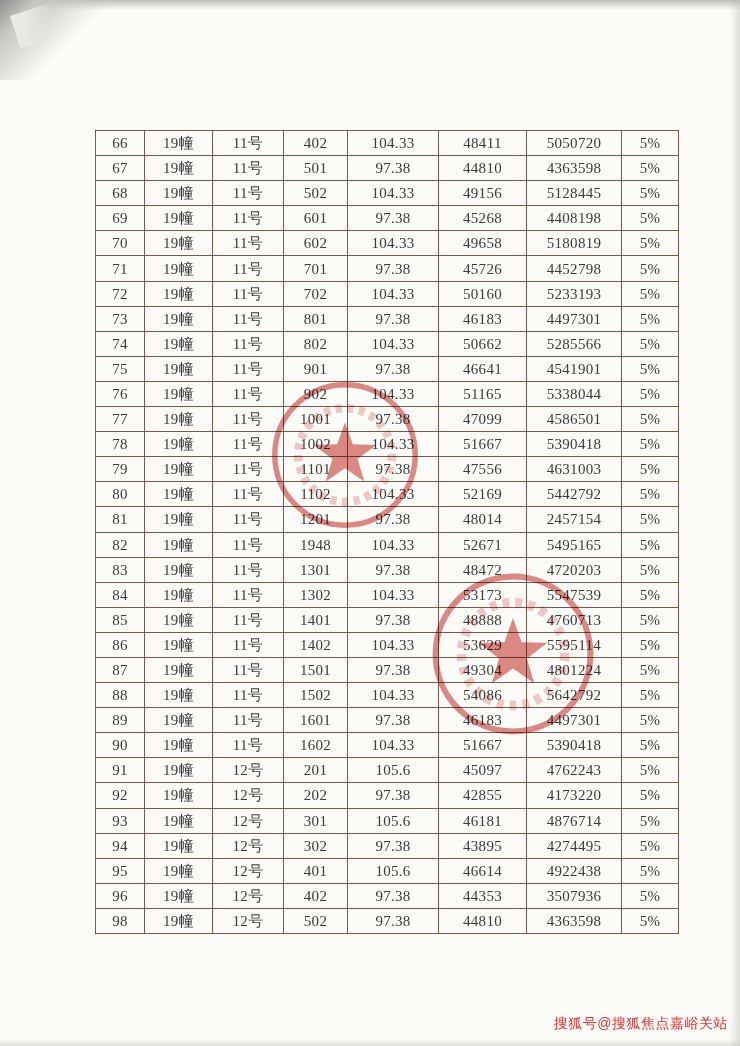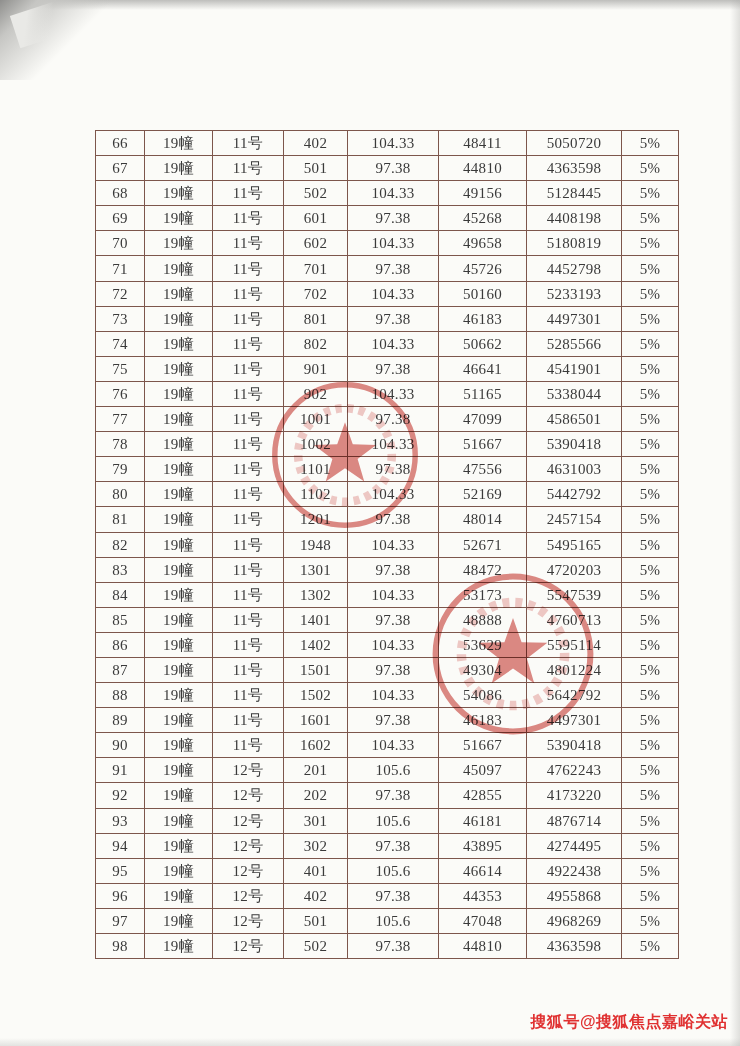--- a/index.html
+++ b/index.html
@@ -61,21 +61,21 @@
     mix-blend-mode:multiply;
     opacity:.62;
     pointer-events:none;
   }
   .seal-1{left:267px;top:377px;width:156px;height:156px;}
   .seal-2{left:427px;top:568px;width:172px;height:172px;}
   
   .footer-credit{
     position:absolute;right:12px;bottom:13px;
     font-family:"Liberation Sans", sans-serif;
-    font-size:16px;font-weight:bold;
+    font-size:14px;font-weight:normal;
     color:#e03131;letter-spacing:.5px;
   }
 </style>
 </head>
 <body>
 
 <div>
 
   <div class="top-edge"></div>
   <div class="corner-artifact"></div>
@@ -395,31 +395,21 @@
           <td>4922438</td>
           <td>5%</td>
         </tr>
         <tr>
           <td>96</td>
           <td>19幢</td>
           <td>12号</td>
           <td>402</td>
           <td>97.38</td>
           <td>44353</td>
-          <td>4955868</td>
-          <td>5%</td>
-        </tr>
-        <tr>
-          <td>97</td>
-          <td>19幢</td>
-          <td>12号</td>
-          <td>501</td>
-          <td>105.6</td>
-          <td>47048</td>
-          <td>4968269</td>
+          <td>3507936</td>
           <td>5%</td>
         </tr>
         <tr>
           <td>98</td>
           <td>19幢</td>
           <td>12号</td>
           <td>502</td>
           <td>97.38</td>
           <td>44810</td>
           <td>4363598</td>

